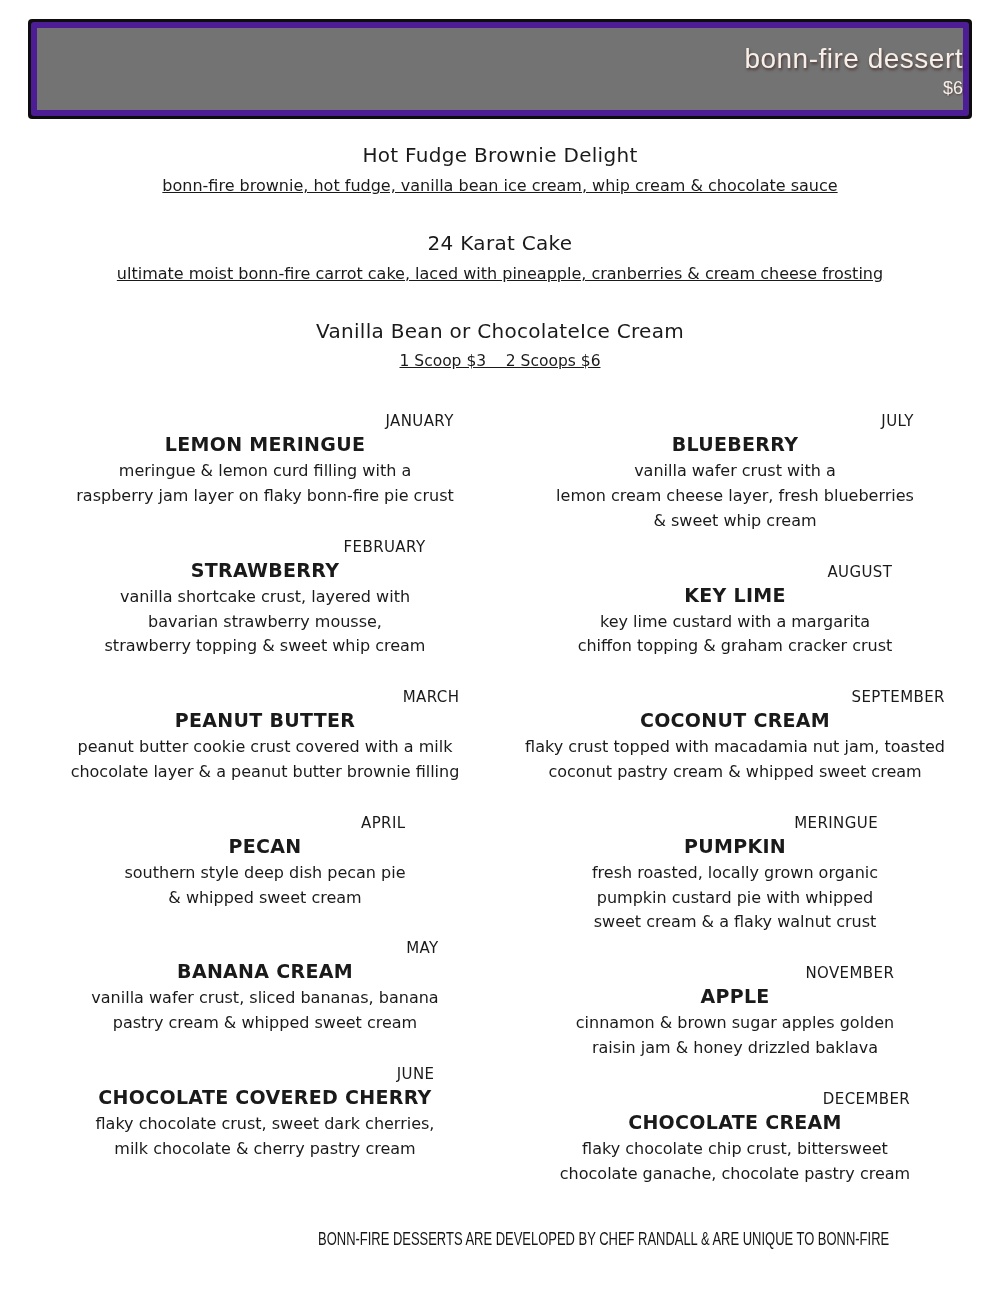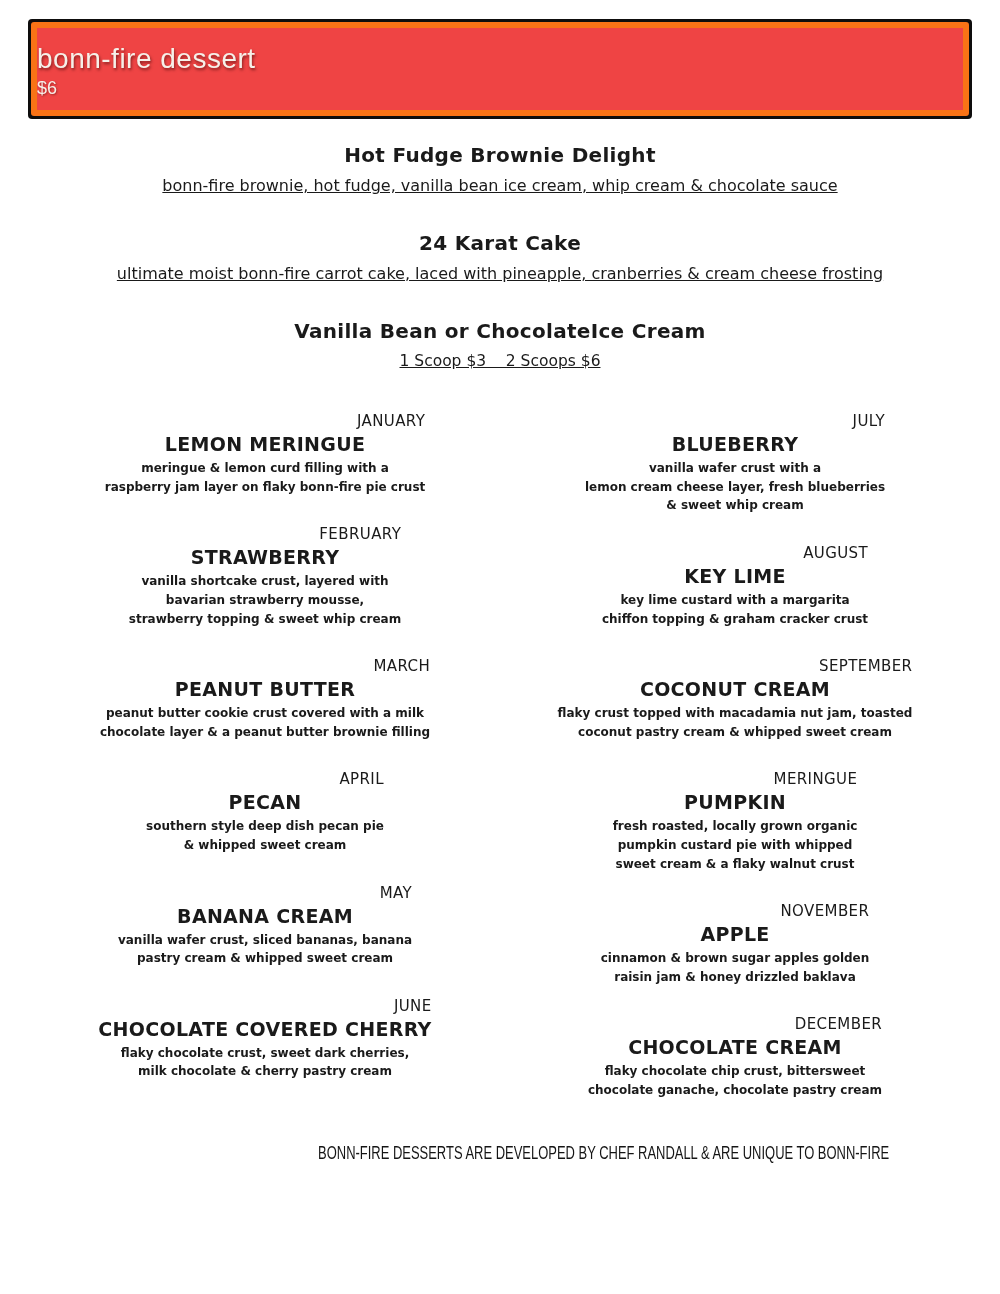--- a/index.html
+++ b/index.html
@@ -13,29 +13,29 @@
   .page {
     width: 1000px;
     height: 1294px;
     position: relative;
     overflow: hidden;
   }
 
   
   .banner {
     margin: 22px 31px 0 31px;
-    background: #ef4444;
-    border: 6px solid #f97316;
+    background: #737373;
+    border: 6px solid #4c1d95;
     border-radius: 3px;
     box-shadow:
       2px 2px 0 1px #0e0d0d,
       -2px -2px 0 1px #0e0d0d,
       2px -2px 0 1px #0e0d0d,
       -2px 2px 0 1px #0e0d0d;
-    text-align: left;
+    text-align: right;
     padding: 15px 0 11px 0;
   }
   .banner-title {
     font-family: "Liberation Sans", sans-serif;
     font-size: 28px;
     color: #f6f0e9;
     letter-spacing: 0.5px;
     text-shadow: 1px 2px 3px rgba(45, 0, 0, 0.55);
   }
   .banner-price {
@@ -47,21 +47,21 @@
   }
 
   
   .featured {
     text-align: center;
     margin-top: 27px;
   }
   .featured-item { margin-bottom: 33px; }
   .featured-name {
     font-size: 20px;
-    font-weight: bold;
+    font-weight: normal;
     letter-spacing: 0.3px;
     margin-bottom: 7px;
   }
   .featured-desc {
     font-size: 16px;
     line-height: 1.5;
     white-space: pre-wrap;
     text-decoration: underline;
   }
   .featured-item.scoops .featured-desc { font-size: 15.5px; }
@@ -87,24 +87,23 @@
     margin-bottom: 3px;
     text-align: right;
   }
   .pie-name {
     font-size: 19px;
     font-weight: bold;
     letter-spacing: 0.3px;
     margin-bottom: 4px;
   }
   .pie-desc {
-    font-size: 12px;
+    font-size: 16px;
     line-height: 1.55;
     white-space: pre-wrap;
-    font-weight: bold;
   }
 
   
   .footer {
     text-align: right;
     margin-top: 14px;
   }
   .footer-note {
     display: inline-block;
     font-family: "Liberation Sans", sans-serif;

